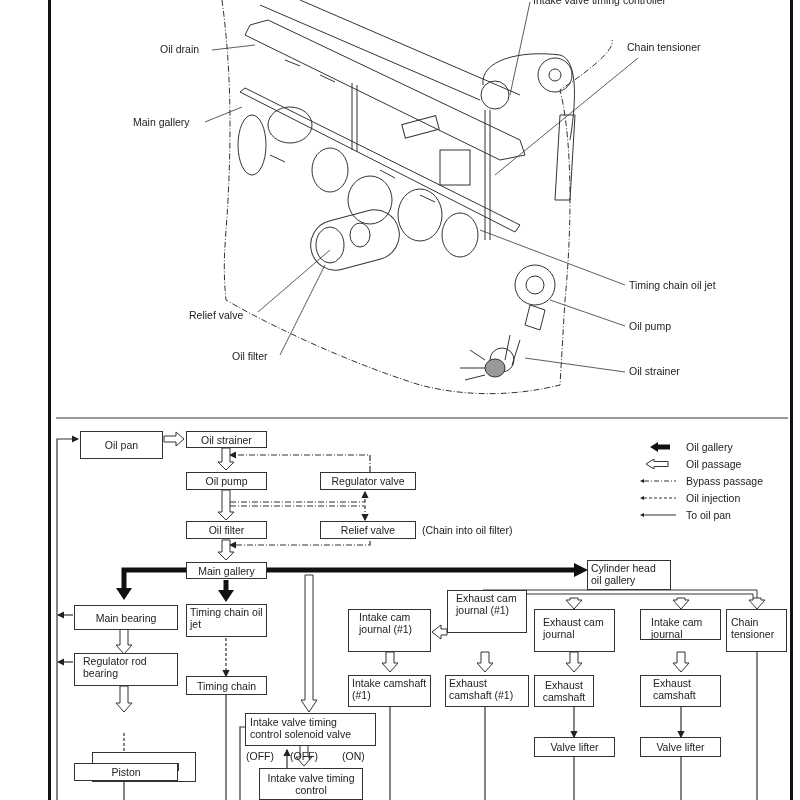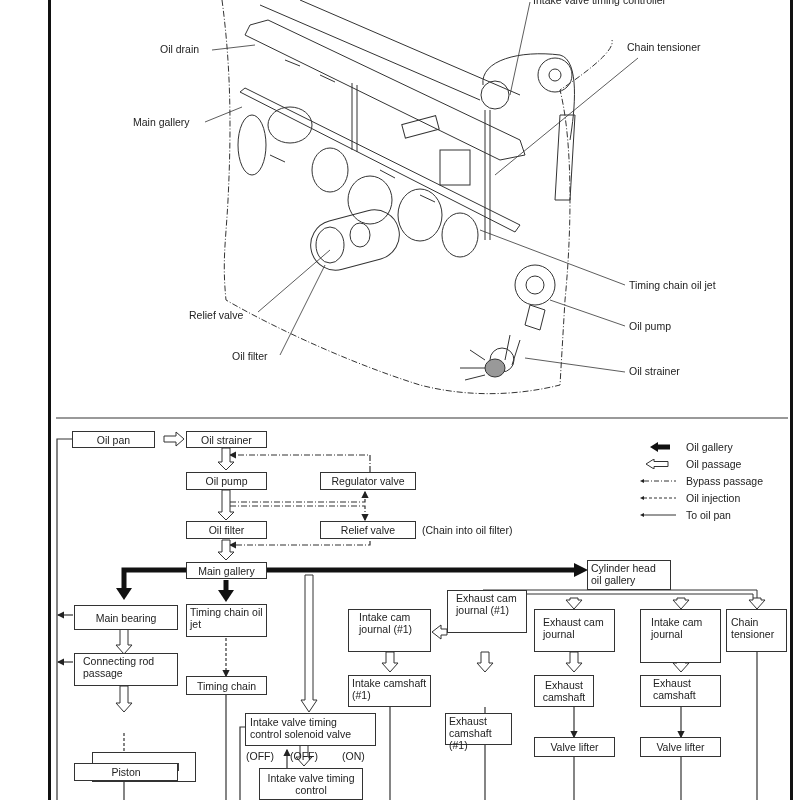--- a/index.html
+++ b/index.html
@@ -169,47 +169,47 @@
     <path d="M386,652 L394,652 L394,663 L398,663 L390,672 L382,663 L386,663 Z"></path>
     <path d="M481,652 L489,652 L489,663 L493,663 L485,672 L477,663 L481,663 Z"></path>
     <path d="M570,652 L578,652 L578,663 L582,663 L574,672 L566,663 L570,663 Z"></path>
     <path d="M677,652 L685,652 L685,663 L689,663 L681,672 L673,663 L677,663 Z"></path>
 
     <path d="M300,745 L308,745 L308,757 L312,757 L304,766 L296,757 L300,757 Z"></path>
     <path d="M313,745 L317,745 L317,757 L321,757 L315,766 L309,757 L313,757 Z" opacity="0"></path>
   </g>
 </svg>
 
-<div class="box c" style="left:72px;top:431px;width:83px;height:17px;">Oil pan</div>
+<div class="box c" style="left:80px;top:431px;width:83px;height:28px;">Oil pan</div>
 <div class="box c" style="left:186px;top:431px;width:81px;height:17px;">Oil strainer</div>
 <div class="box c" style="left:186px;top:472px;width:81px;height:18px;">Oil pump</div>
 <div class="box c" style="left:320px;top:472px;width:96px;height:18px;">Regulator valve</div>
 <div class="box c" style="left:186px;top:521px;width:81px;height:18px;">Oil filter</div>
 <div class="box c" style="left:320px;top:521px;width:96px;height:18px;">Relief valve</div>
 <span class="note" style="left:422px;top:524px;">(Chain into oil filter)</span>
 
 <div class="box c" style="left:186px;top:562px;width:81px;height:17px;">Main gallery</div>
 
 <div class="box c" style="left:74px;top:605px;width:104px;height:25px;">Main bearing</div>
 <div class="box" style="left:186px;top:604px;width:81px;height:33px;">Timing chain oil jet</div>
-<div class="box" style="left:74px;top:653px;width:104px;height:33px;padding-left:8px;">Connecting rod passage</div>
+<div class="box" style="left:74px;top:653px;width:104px;height:33px;padding-left:8px;">Regulator rod bearing</div>
 <div class="box c" style="left:186px;top:676px;width:81px;height:19px;">Timing chain</div>
 <div class="box c" style="left:92px;top:713px;width:104px;height:30px;margin-top:39px;">Connecting rod</div>
 <div class="box c" style="left:74px;top:763px;width:104px;height:18px;">Piston</div>
 
 <div class="box" style="left:587px;top:560px;width:84px;height:30px;">Cylinder head oil gallery</div>
 
 <div class="box" style="left:348px;top:609px;width:83px;height:43px;padding-left:10px;">Intake cam journal (#1)</div>
 <div class="box" style="left:447px;top:590px;width:80px;height:43px;padding-left:8px;">Exhaust cam journal (#1)</div>
 <div class="box" style="left:534px;top:609px;width:81px;height:43px;padding:6px 8px;">Exhaust cam journal</div>
-<div class="box" style="left:640px;top:609px;width:81px;height:54px;padding:6px 10px;">Intake cam journal</div>
+<div class="box" style="left:640px;top:609px;width:81px;height:31px;padding:6px 10px;">Intake cam journal</div>
 <div class="box" style="left:726px;top:609px;width:61px;height:43px;padding:6px 4px;">Chain tensioner</div>
 
 <div class="box" style="left:348px;top:675px;width:83px;height:32px;">Intake camshaft (#1)</div>
-<div class="box" style="left:445px;top:713px;width:67px;height:32px;">Exhaust camshaft (#1)</div>
+<div class="box" style="left:445px;top:675px;width:84px;height:32px;">Exhaust camshaft (#1)</div>
 <div class="box c" style="left:534px;top:675px;width:60px;height:32px;">Exhaust camshaft</div>
 <div class="box" style="left:640px;top:675px;width:81px;height:32px;padding-left:12px;">Exhaust camshaft</div>
 
 <div class="box c" style="left:534px;top:737px;width:81px;height:20px;">Valve lifter</div>
 <div class="box c" style="left:640px;top:737px;width:81px;height:20px;">Valve lifter</div>
 
 <div class="box" style="left:245px;top:713px;width:131px;height:33px;padding:2px 4px;">Intake valve timing control solenoid valve</div>
 <span class="note" style="left:246px;top:750px;">(OFF)</span>
 <span class="note" style="left:290px;top:750px;">(OFF)</span>
 <span class="note" style="left:342px;top:750px;">(ON)</span>

